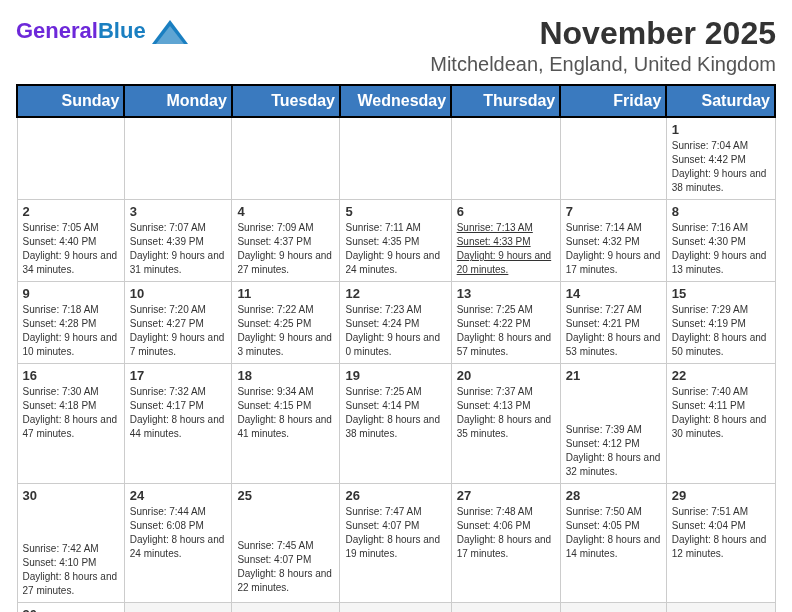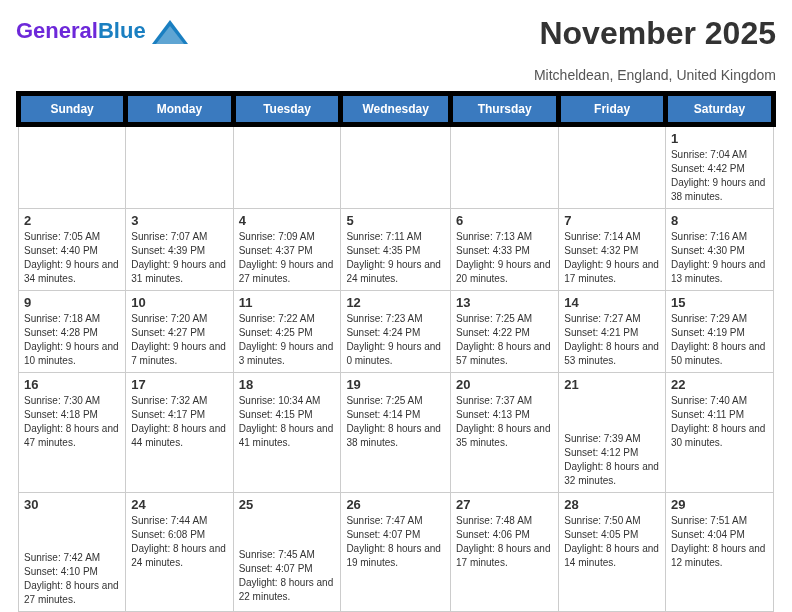--- a/index.html
+++ b/index.html
@@ -24,37 +24,37 @@
     .title-area {
       text-align: right;
     }
     .month-title {
       font-size: 32px;
       font-weight: bold;
       color: #333;
       line-height: 1.1;
     }
     .location-title {
-      font-size: 14px;
+      font-size: 20px;
       color: #555;
-      margin-top: 16px;
+      margin-top: 2px;
     }
     .calendar-table {
       width: 100%;
       border-collapse: collapse;
       border: 1px solid #ccc;
     }
     .calendar-table th {
       background-color: #3a7abf;
       color: #fff;
-      font-size: 12px;
+      font-size: 16px;
       font-weight: bold;
       padding: 6px 4px;
-      text-align: center;
-      border: 5px solid #000000;
+      text-align: right;
+      border: 2px solid #000000;
     }
     .calendar-table td {
       vertical-align: top;
       border: 1px solid #ccc;
       padding: 4px 5px;
       width: 113px;
       min-height: 80px;
       font-size: 10.5px;
       color: #333;
       background: #fff;
@@ -147,21 +147,21 @@
 Daylight: 9 hours and 27 minutes.</div>
         </td>
         <td>
           <span class="day-number">5</span>
           <div class="day-info" style="white-space: pre-line;">Sunrise: 7:11 AM
 Sunset: 4:35 PM
 Daylight: 9 hours and 24 minutes.</div>
         </td>
         <td>
           <span class="day-number">6</span>
-          <div class="day-info" style="white-space: pre-line;">Sunrise: 7:13 AM
+          <div class="day-info" style="white-space: pre-line; text-decoration: underline;">Sunrise: 7:13 AM
 Sunset: 4:33 PM
 Daylight: 9 hours and 20 minutes.</div>
         </td>
         <td>
           <span class="day-number">7</span>
           <div class="day-info" style="white-space: pre-line;">Sunrise: 7:14 AM
 Sunset: 4:32 PM
 Daylight: 9 hours and 17 minutes.</div>
         </td>
         <td>
@@ -223,21 +223,21 @@
 Daylight: 8 hours and 47 minutes.</div>
         </td>
         <td>
           <span class="day-number">17</span>
           <div class="day-info" style="white-space: pre-line;">Sunrise: 7:32 AM
 Sunset: 4:17 PM
 Daylight: 8 hours and 44 minutes.</div>
         </td>
         <td>
           <span class="day-number">18</span>
-          <div class="day-info" style="white-space: pre-line;">Sunrise: 10:34 AM
+          <div class="day-info" style="white-space: pre-line;">Sunrise: 9:34 AM
 Sunset: 4:15 PM
 Daylight: 8 hours and 41 minutes.</div>
         </td>
         <td>
           <span class="day-number">19</span>
           <div class="day-info" style="white-space: pre-line;">Sunrise: 7:25 AM
 Sunset: 4:14 PM
 Daylight: 8 hours and 38 minutes.</div>
         </td>
         <td>

